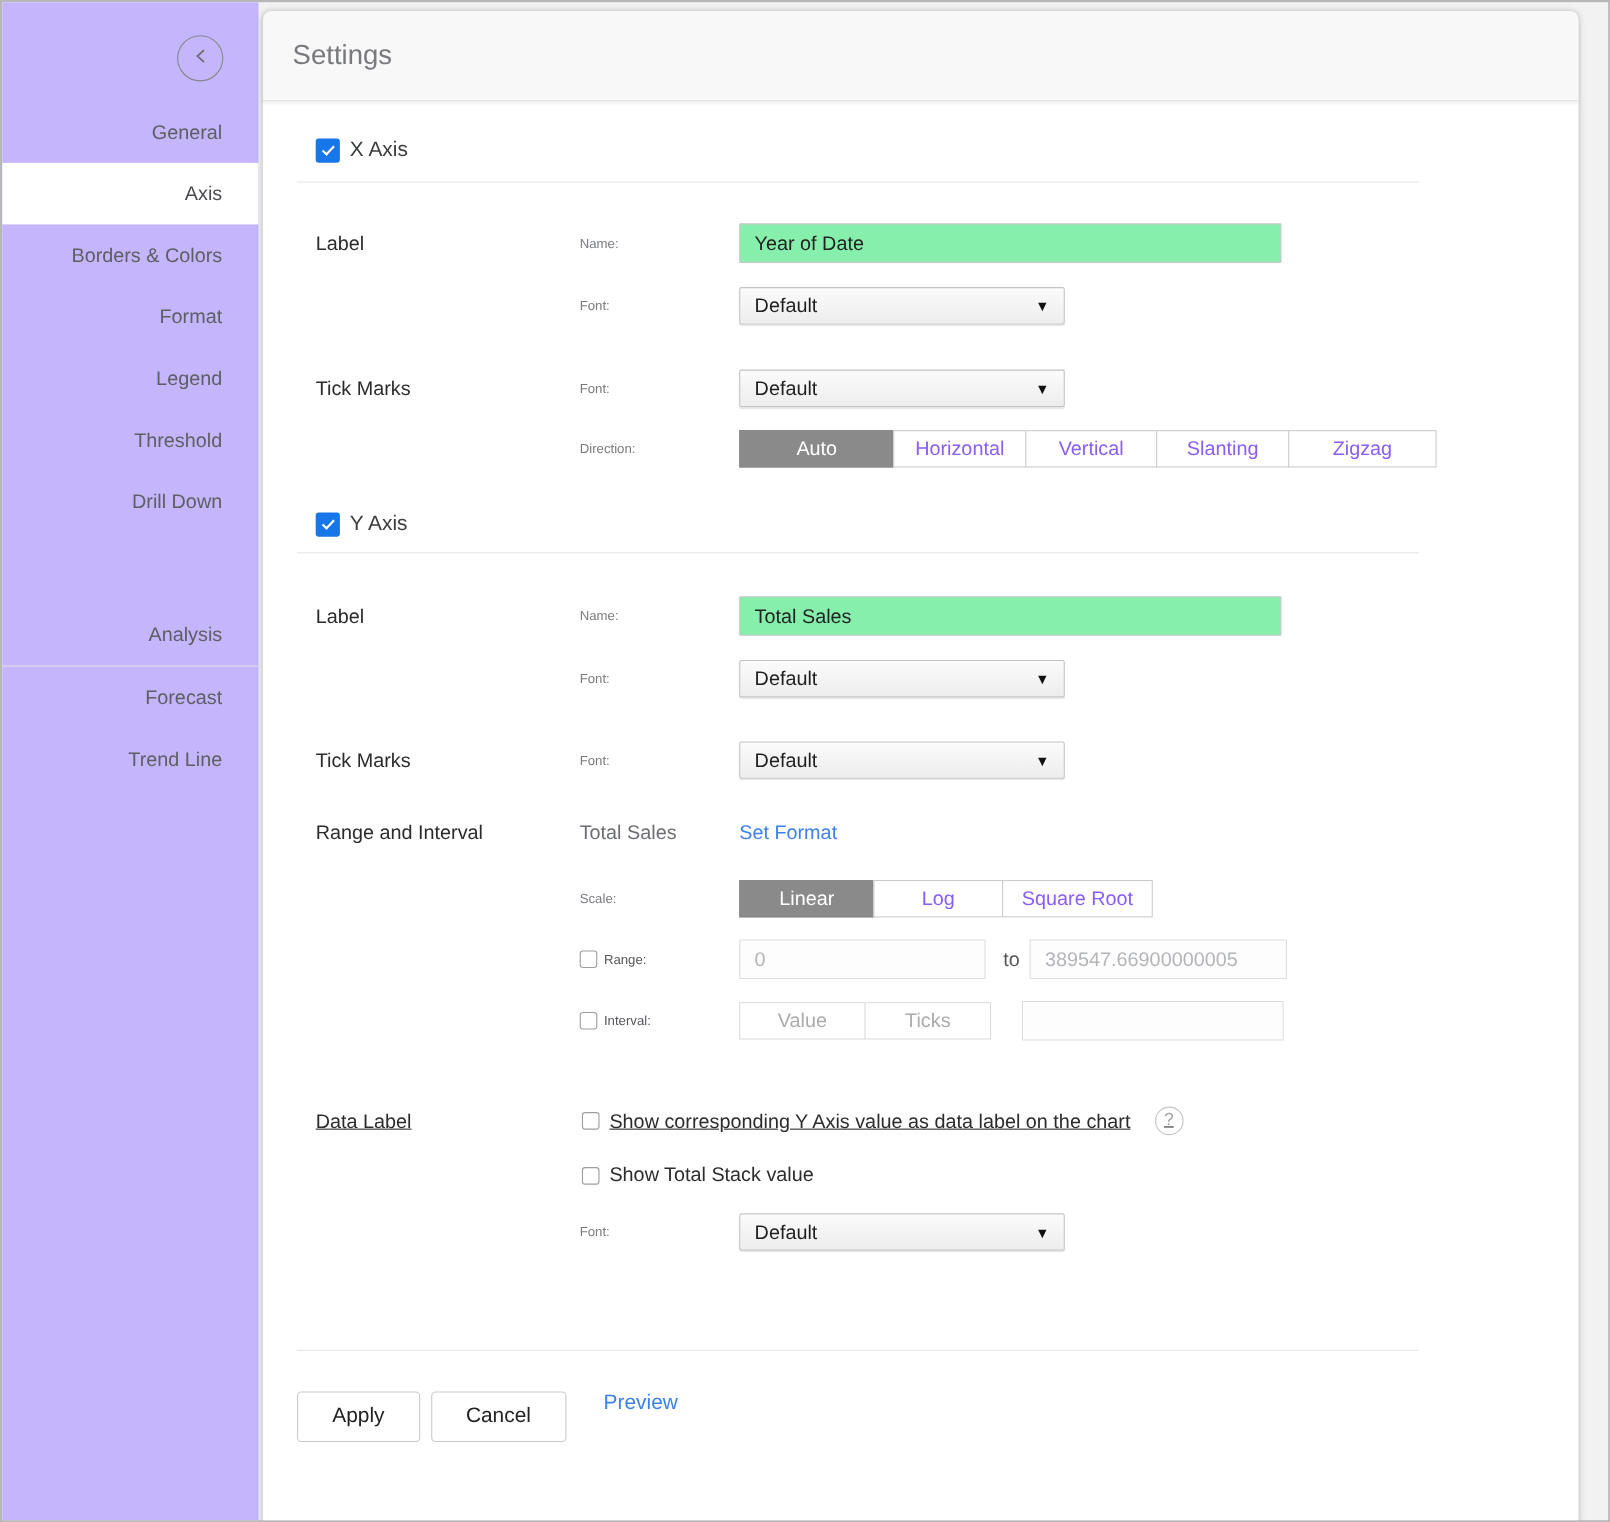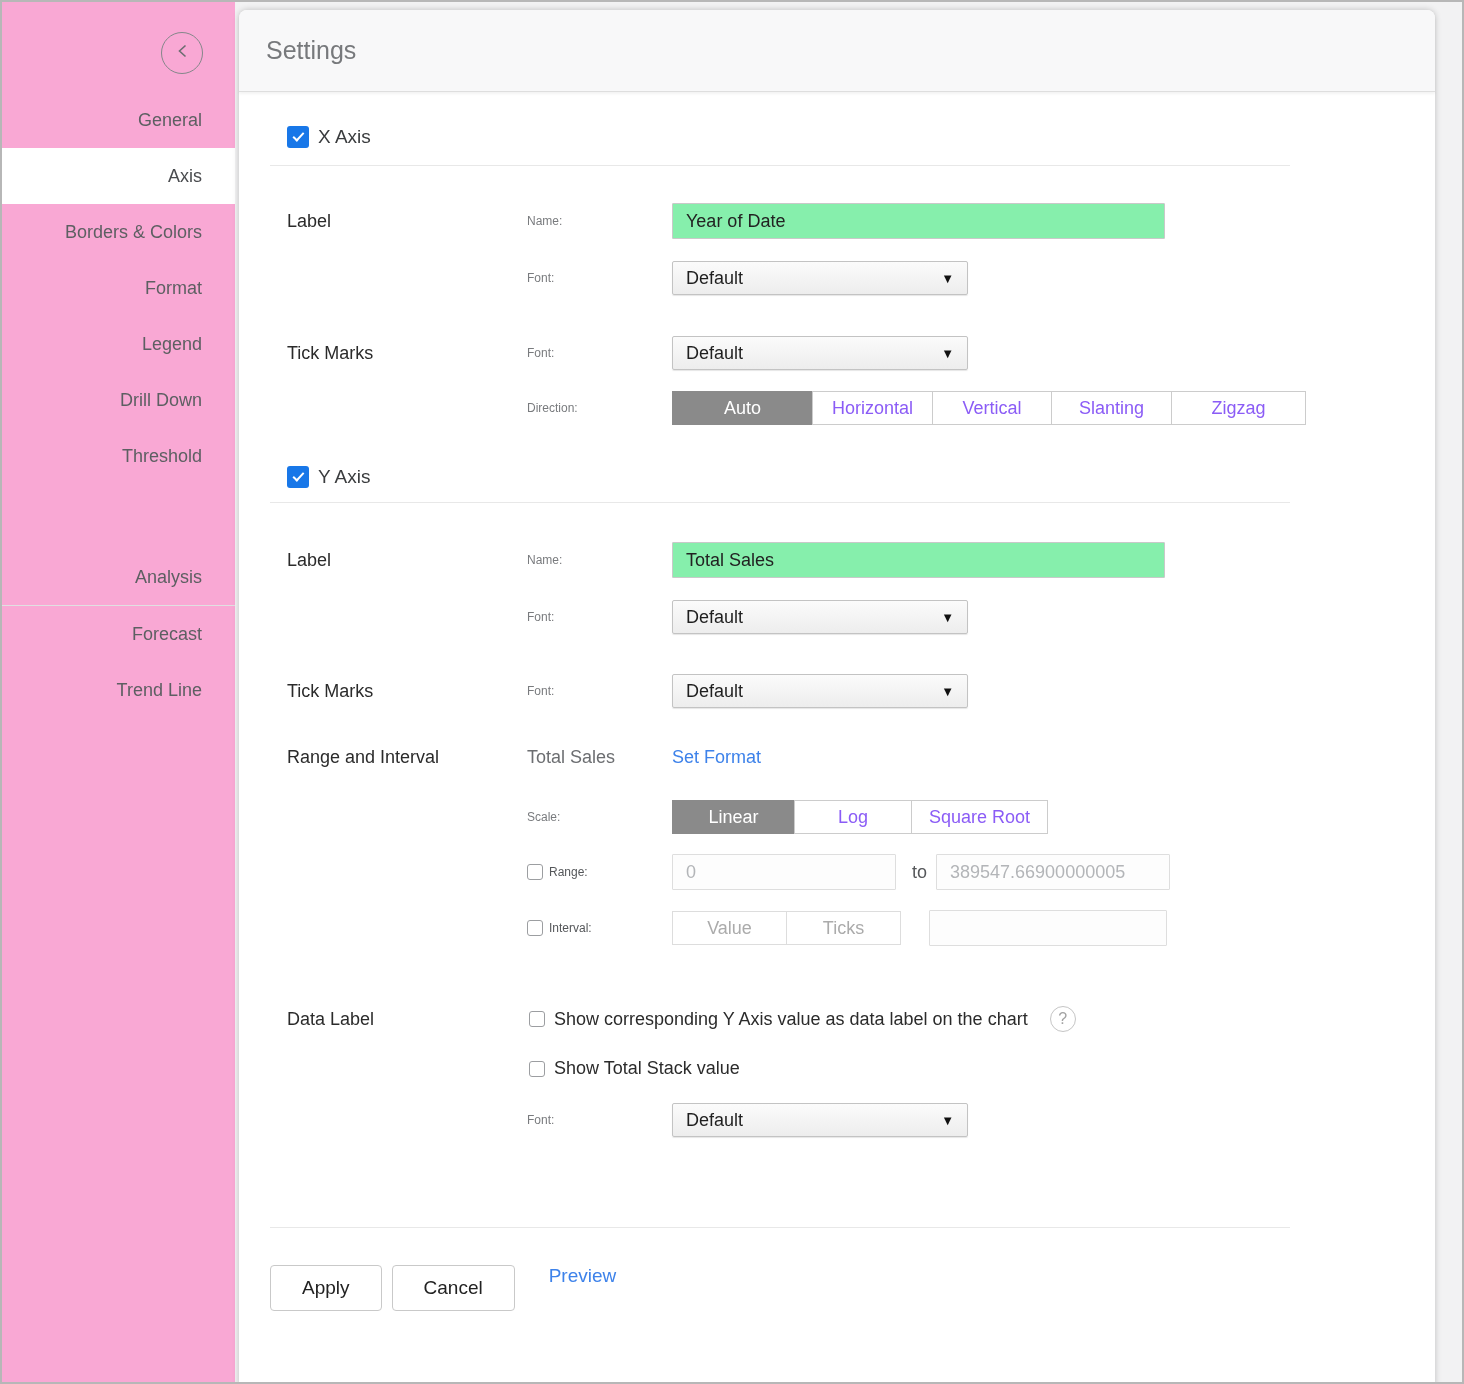--- a/index.html
+++ b/index.html
@@ -9,21 +9,21 @@
     background:#f2f2f3;
     border:2px solid #b7b7b7;
     position:relative;
     overflow:hidden;
     color:#2e2e2e;
   }
 
   
   .sidebar {
     position:absolute; left:0; top:0; width:233px; height:100%;
-    background:#f9a8d4;
+    background:#c4b5fd;
   }
   .back-btn {
     position:absolute; top:30px; right:32px;
     width:42px; height:42px; border:1px solid #85878a; border-radius:50%;
     background:transparent; display:flex; align-items:center; justify-content:center;
     cursor:pointer;
   }
   .nav { padding-top:90px; }
   .nav-item {
     height:56px; display:flex; align-items:center; justify-content:flex-end;
@@ -97,21 +97,21 @@
   
   .seg { display:flex; }
   .seg-btn {
     height:34px; border:1px solid #cccccc; background:#fff; color:#8b5cf6;
     font-family:inherit; font-size:18px; display:flex; align-items:center;
     justify-content:center; margin-left:-1px; cursor:pointer; padding:0;
   }
   .seg-btn:first-child { margin-left:0; }
   .seg-btn.selected { background:#8a8a8a; border-color:#8a8a8a; color:#fff; }
   .seg-btn.disabled { color:#ababab; border-color:#dddddd; } .mb20{margin-bottom:20px;} .mb21{margin-bottom:21px;}
-  .mb22{margin-bottom:22px;} .mb24{margin-bottom:24px;} .mb26{margin-bottom:26px;}
+  .mb22{margin-bottom:22px;} .mb24{margin-bottom:24px;} .mb26{margin-bottom:26px;text-decoration:underline;}
   .mb32{margin-bottom:32px;} .mb37{margin-bottom:37px;} .mb39{margin-bottom:39px;}
   .mb40{margin-bottom:40px;} .mb41{margin-bottom:41px;} .mb60{margin-bottom:60px;}
 
   .link { color:#3d82ea; font-size:18px; cursor:pointer; text-decoration:none; }
 
   .field-static { font-size:18px; color:#6c6e71; }
 
   .help-icon {
     width:26px; height:26px; border:1px solid #c5c5c5; border-radius:50%;
     color:#a3a3a3; font-size:16px; display:inline-flex; align-items:center;
@@ -141,22 +141,22 @@
           <polyline points="9.5,2.5 3.5,8 9.5,13.5" fill="none" stroke="#6b6d70" stroke-width="1.6"></polyline>
         </svg>
     </span>
   </div>
   <div class="nav">
     <div class="nav-item">General</div>
     <div class="nav-item active">Axis</div>
     <div class="nav-item">Borders &amp; Colors</div>
     <div class="nav-item">Format</div>
     <div class="nav-item">Legend</div>
+    <div class="nav-item">Threshold</div>
     <div class="nav-item">Drill Down</div>
-    <div class="nav-item">Threshold</div>
     <div class="nav-section-header">Analysis</div>
     <div class="sidebar-divider"></div>
     <div class="nav-item">Forecast</div>
     <div class="nav-item">Trend Line</div>
   </div>
 </div>
 
 <div class="card">
   <div class="card-header">
     <div class="card-title">Settings</div>

